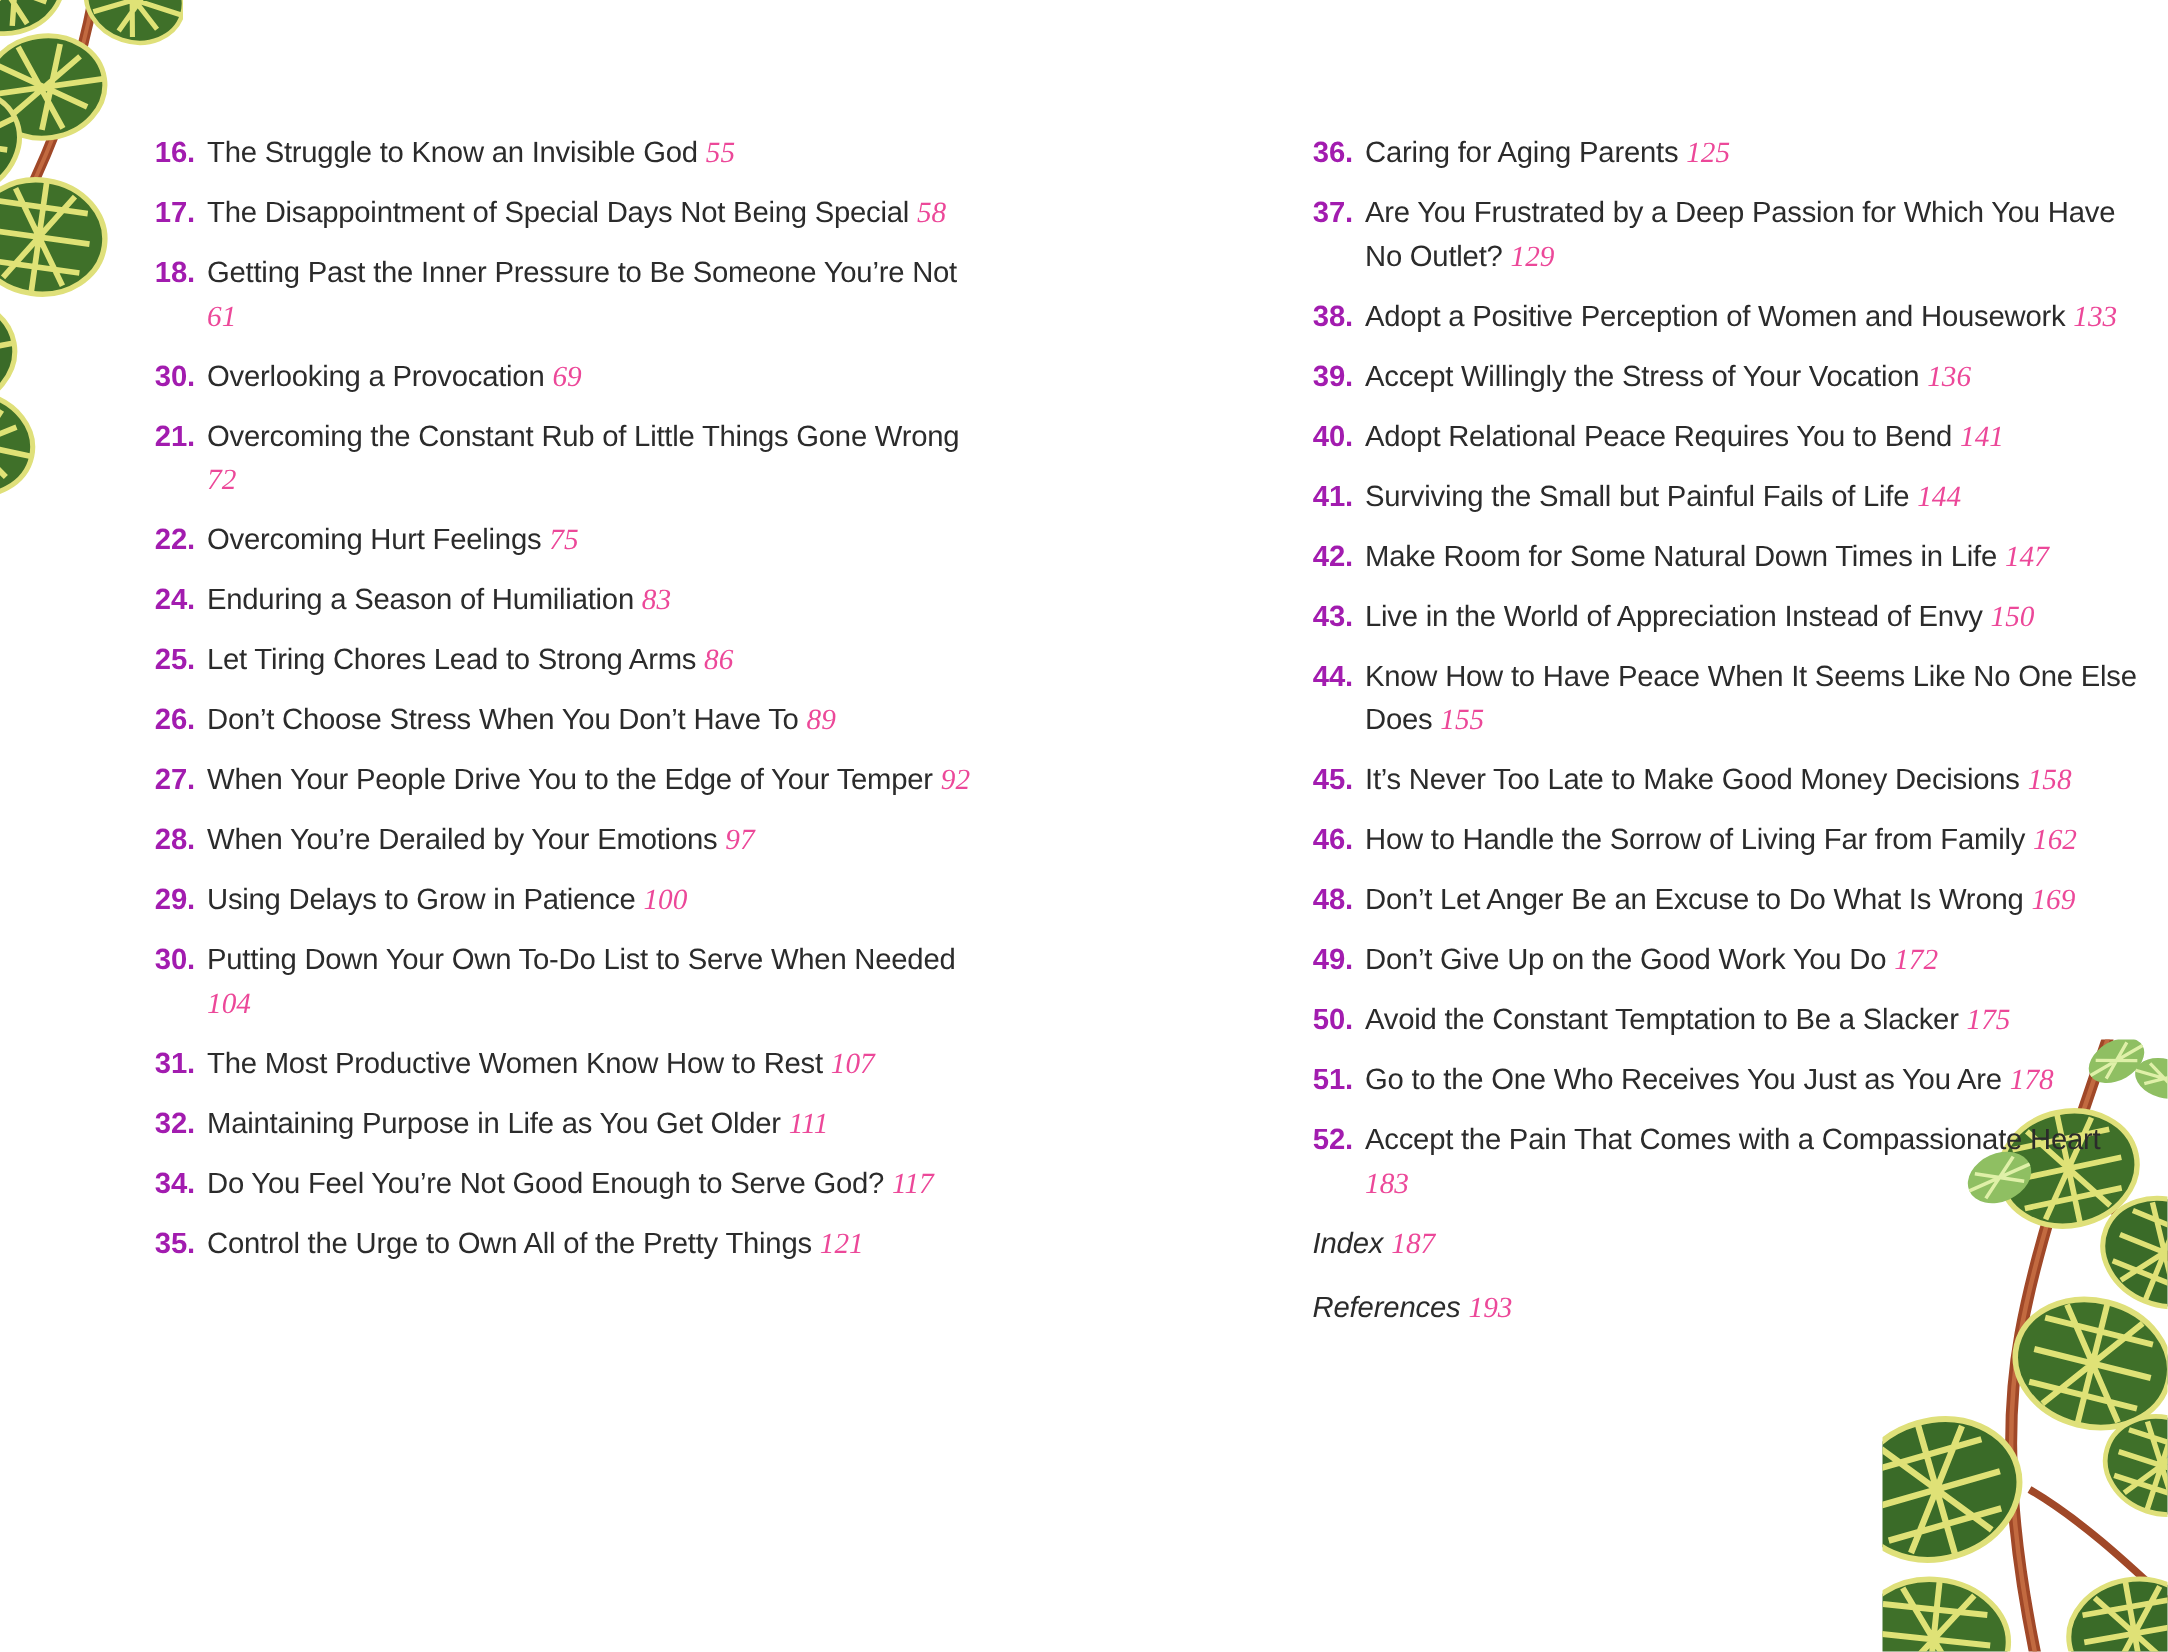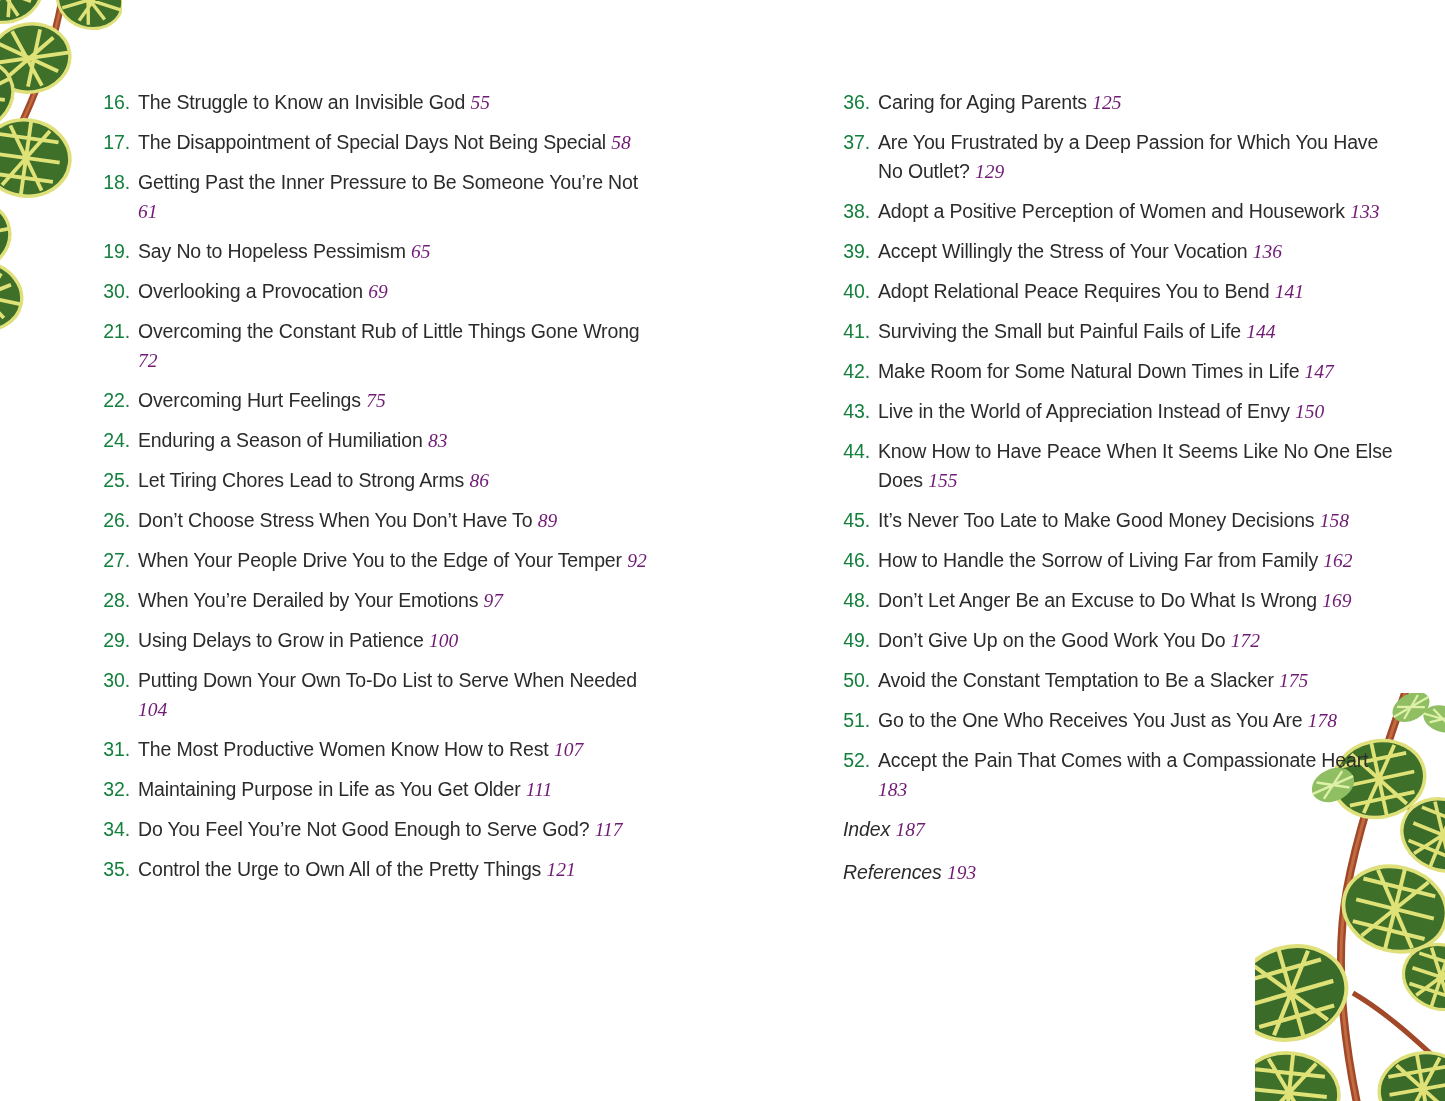--- a/index.html
+++ b/index.html
@@ -21,57 +21,57 @@
     inset: 0;
     background: #ffffff;
   }
 
   
   .column {
     position: absolute;
     top: 88px;
   }
   #col-left  { left: 95px;  width: 560px; }
-  #col-right { left: 835px; width: 560px; }
+  #col-right { left: 867px; width: 560px; }
 
   .toc-entry {
     display: flex;
     align-items: flex-start;
     margin-bottom: 11px;
   }
 
   .entry-num {
     flex: 0 0 auto;
     width: 43px;
     text-align: right;
     padding-right: 8px;
     box-sizing: border-box;
     font-family: "Liberation Sans", sans-serif;
-    font-weight: normal;
+    font-weight: bold;
     font-size: 19.5px;
     line-height: 29px;
-    color: #15803d;
+    color: #a21caf;
     letter-spacing: -0.1px;
   }
 
   .entry-title {
     flex: 1 1 auto;
     font-family: "Liberation Sans", sans-serif;
     font-weight: normal;
     font-size: 19.5px;
     line-height: 29px;
     color: #2b2b2b;
     letter-spacing: -0.15px;
   }
 
   .pageno {
     font-family: "Liberation Serif", serif;
     font-style: italic;
     font-size: 19.5px;
-    color: #701a75;
+    color: #ec4899;
     letter-spacing: 0;
   }
 
   
   .backmatter {
     margin-bottom: 14px;
     padding-left: 8px;
   }
   .backmatter .bm-label {
     font-family: "Liberation Sans", sans-serif;
@@ -237,24 +237,20 @@
       </div>
       <div class="toc-entry">
         <div class="entry-num">17.</div>
         <div class="entry-title"><span>The Disappointment of Special Days Not Being Special</span> <span class="pageno">58</span></div>
       </div>
       <div class="toc-entry">
         <div class="entry-num">18.</div>
         <div class="entry-title"><span>Getting Past the Inner Pressure to Be Someone You’re Not</span> <span class="pageno">61</span></div>
       </div>
       <div class="toc-entry">
-        <div class="entry-num">19.</div>
-        <div class="entry-title"><span>Say No to Hopeless Pessimism</span> <span class="pageno">65</span></div>
-      </div>
-      <div class="toc-entry">
         <div class="entry-num">30.</div>
         <div class="entry-title"><span>Overlooking a Provocation</span> <span class="pageno">69</span></div>
       </div>
       <div class="toc-entry">
         <div class="entry-num">21.</div>
         <div class="entry-title"><span>Overcoming the Constant Rub of Little Things Gone Wrong</span> <span class="pageno">72</span></div>
       </div>
       <div class="toc-entry">
         <div class="entry-num">22.</div>
         <div class="entry-title"><span>Overcoming Hurt Feelings</span> <span class="pageno">75</span></div>

